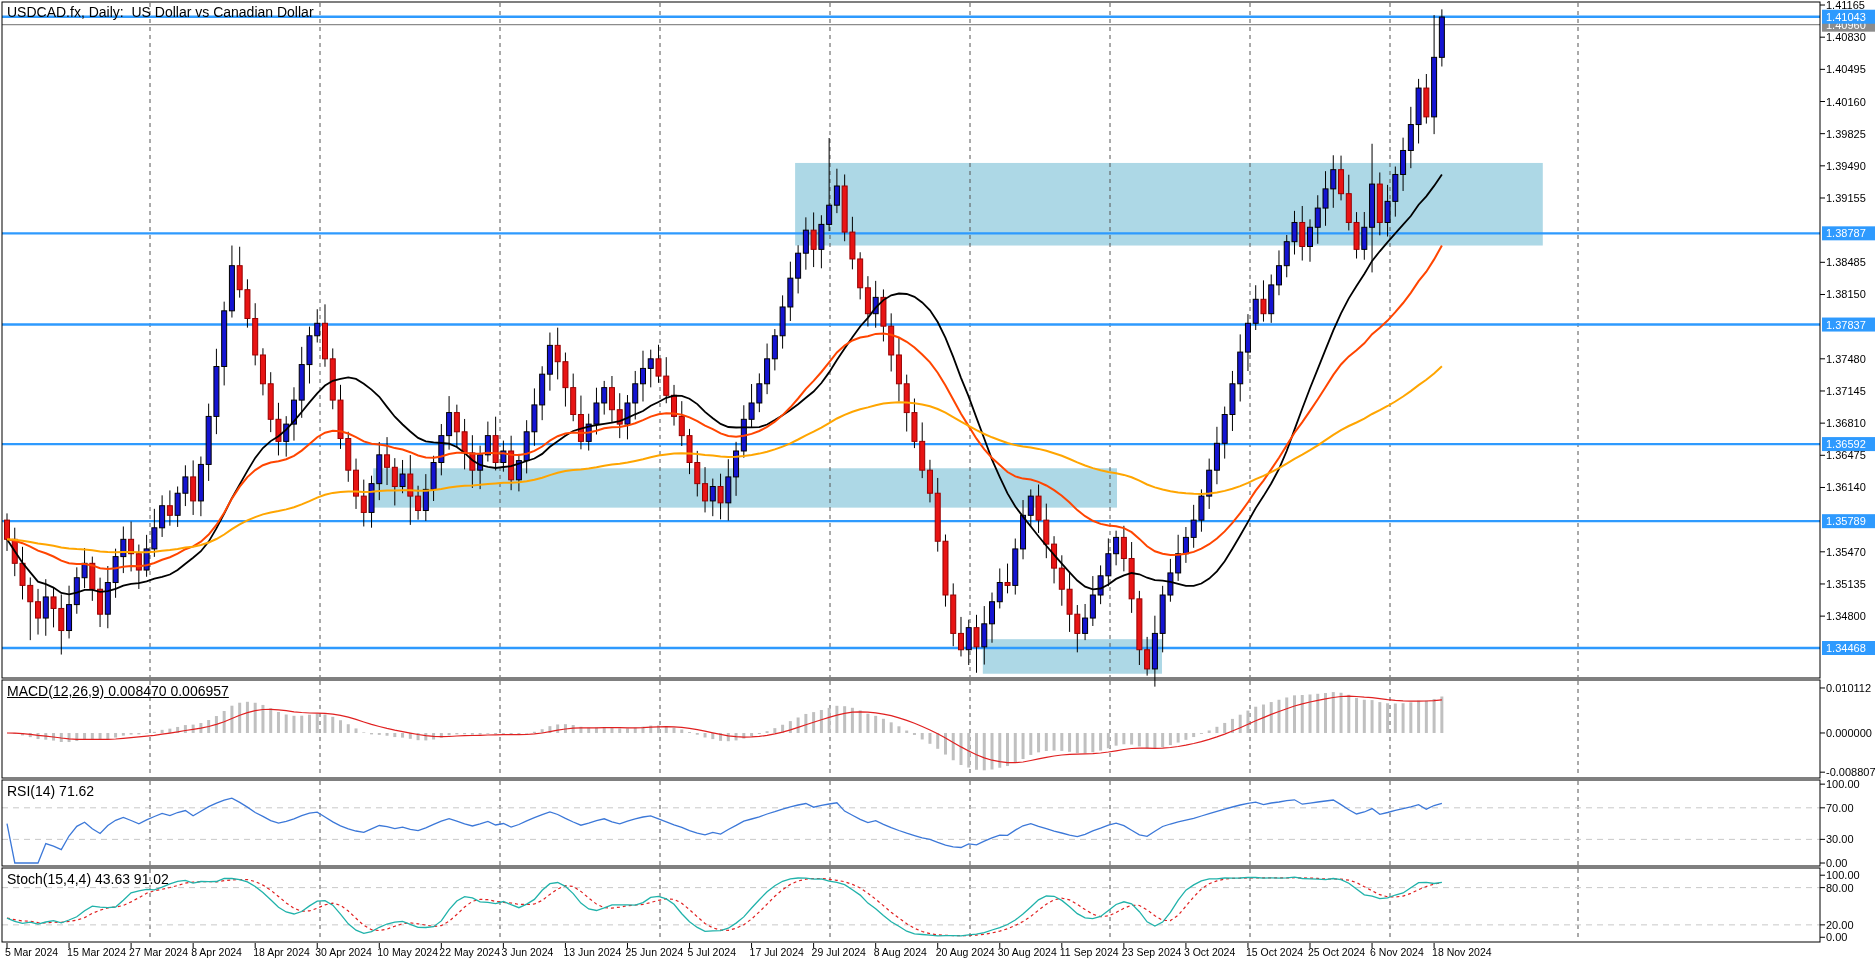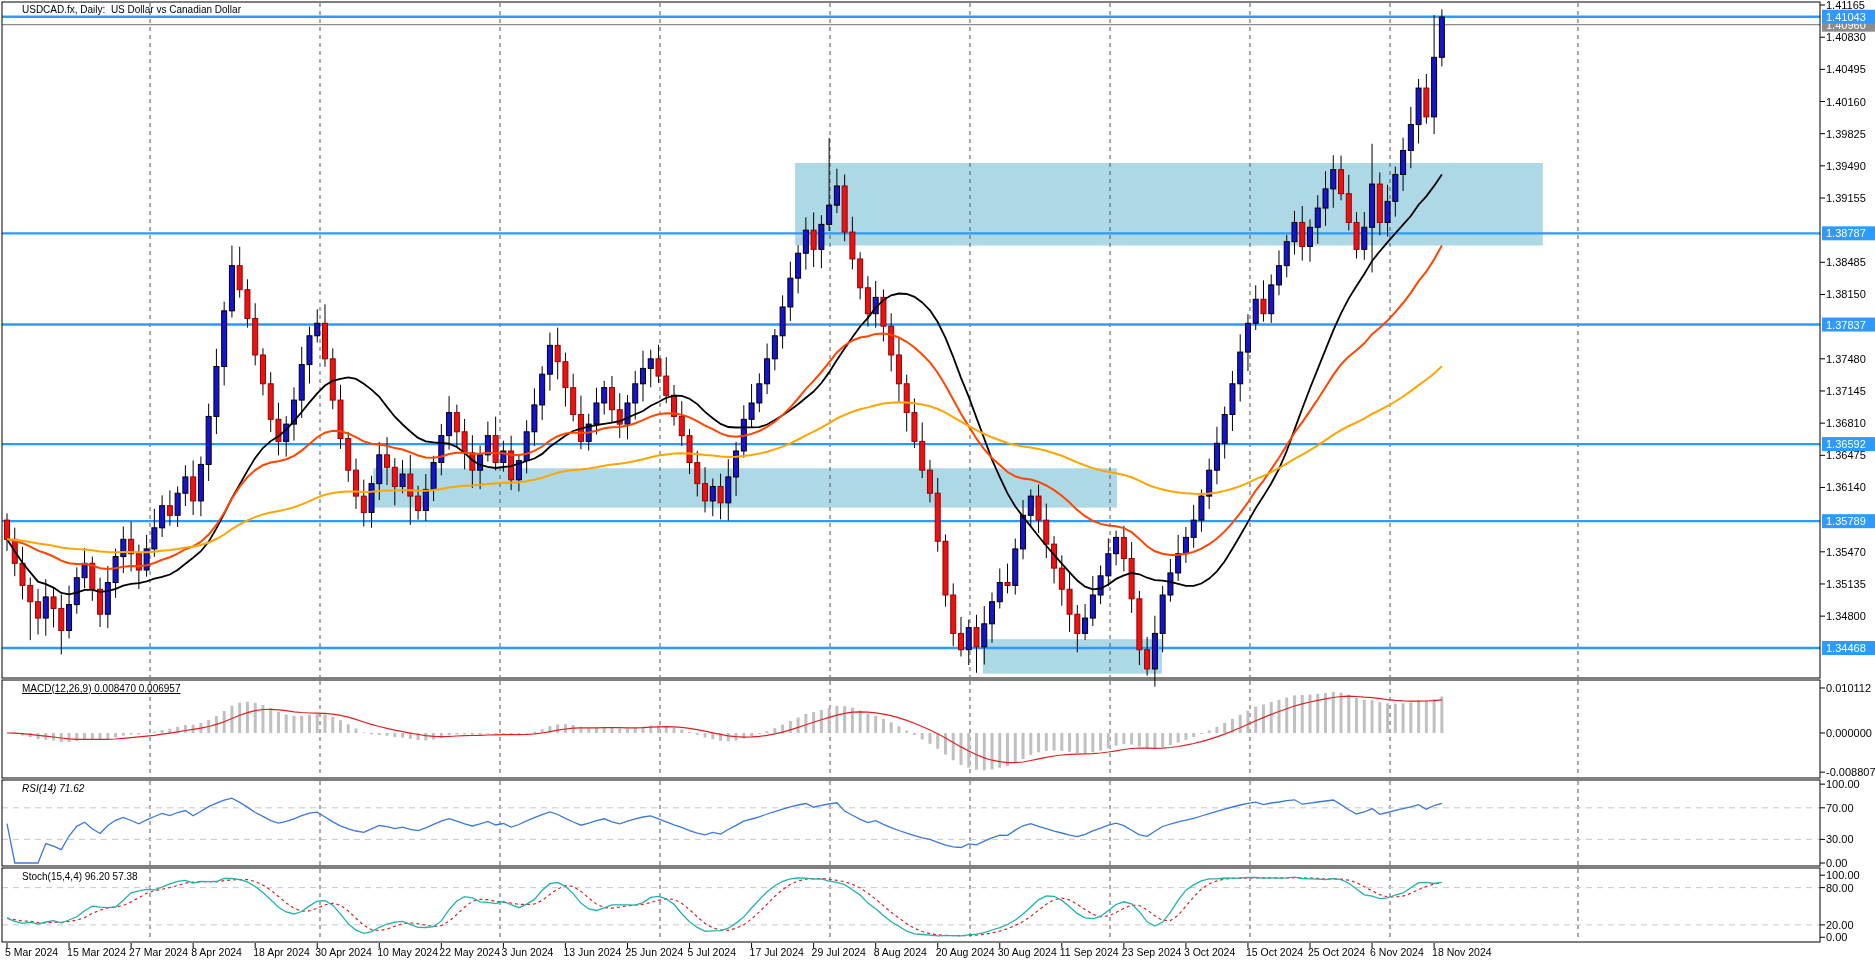--- a/index.html
+++ b/index.html
@@ -1,29 +1,29 @@
 <!DOCTYPE html>
 <html><head>
 <meta charset="utf-8">
 <style>
   html,body{margin:0;padding:0;background:#FFFFFF;}
   body{width:1875px;height:964px;overflow:hidden;position:relative;
        font-family:"Liberation Sans","DejaVu Sans",sans-serif;}
-  .panel-label{position:absolute;left:22px;font-size:10px;color:#000;white-space:pre;z-index:5;}
+  .panel-label{position:absolute;left:7px;font-size:14px;color:#000;white-space:pre;z-index:5;}
   #chart-root{position:absolute;left:0;top:0;width:1875px;height:964px;}
   svg text{font-family:"Liberation Sans","DejaVu Sans",sans-serif;}
 </style>
 </head>
 <body>
 
 <div id="chart-root">
   <div class="panel-label" style="top:4px;">USDCAD.fx, Daily:  US Dollar vs Canadian Dollar</div>
   <div class="panel-label" style="top:683px;text-decoration:underline;">MACD(12,26,9) 0.008470 0.006957</div>
-  <div class="panel-label" style="top:783px;font-style:italic;">RSI(14) 71.62</div>
-  <div class="panel-label" style="top:871px;">Stoch(15,4,4) 96.20 57.38</div>
+  <div class="panel-label" style="top:783px;">RSI(14) 71.62</div>
+  <div class="panel-label" style="top:871px;">Stoch(15,4,4) 43.63 91.02</div>
   <svg id="cv" width="1875" height="964" viewBox="0 0 1875 964">
       <g>
         <rect x="795.1120000000001" y="162.9549857549852" width="747.6784" height="82.56980056980021" fill="#ADD8E6"></rect>
         <rect x="373.1856" y="468.2712250712258" width="743.8004000000001" height="39.3646723646724" fill="#ADD8E6"></rect>
         <rect x="982.8072000000001" y="639.1715099715115" width="179.16359999999997" height="34.56410256410095" fill="#ADD8E6"></rect>
       </g>
       <g>
         <line x1="150" y1="3" x2="150" y2="677" stroke="#555555" stroke-width="1" stroke-dasharray="4,4"></line>
         <line x1="150" y1="681" x2="150" y2="777" stroke="#555555" stroke-width="1" stroke-dasharray="4,4"></line>
         <line x1="150" y1="781" x2="150" y2="865" stroke="#555555" stroke-width="1" stroke-dasharray="4,4"></line>

